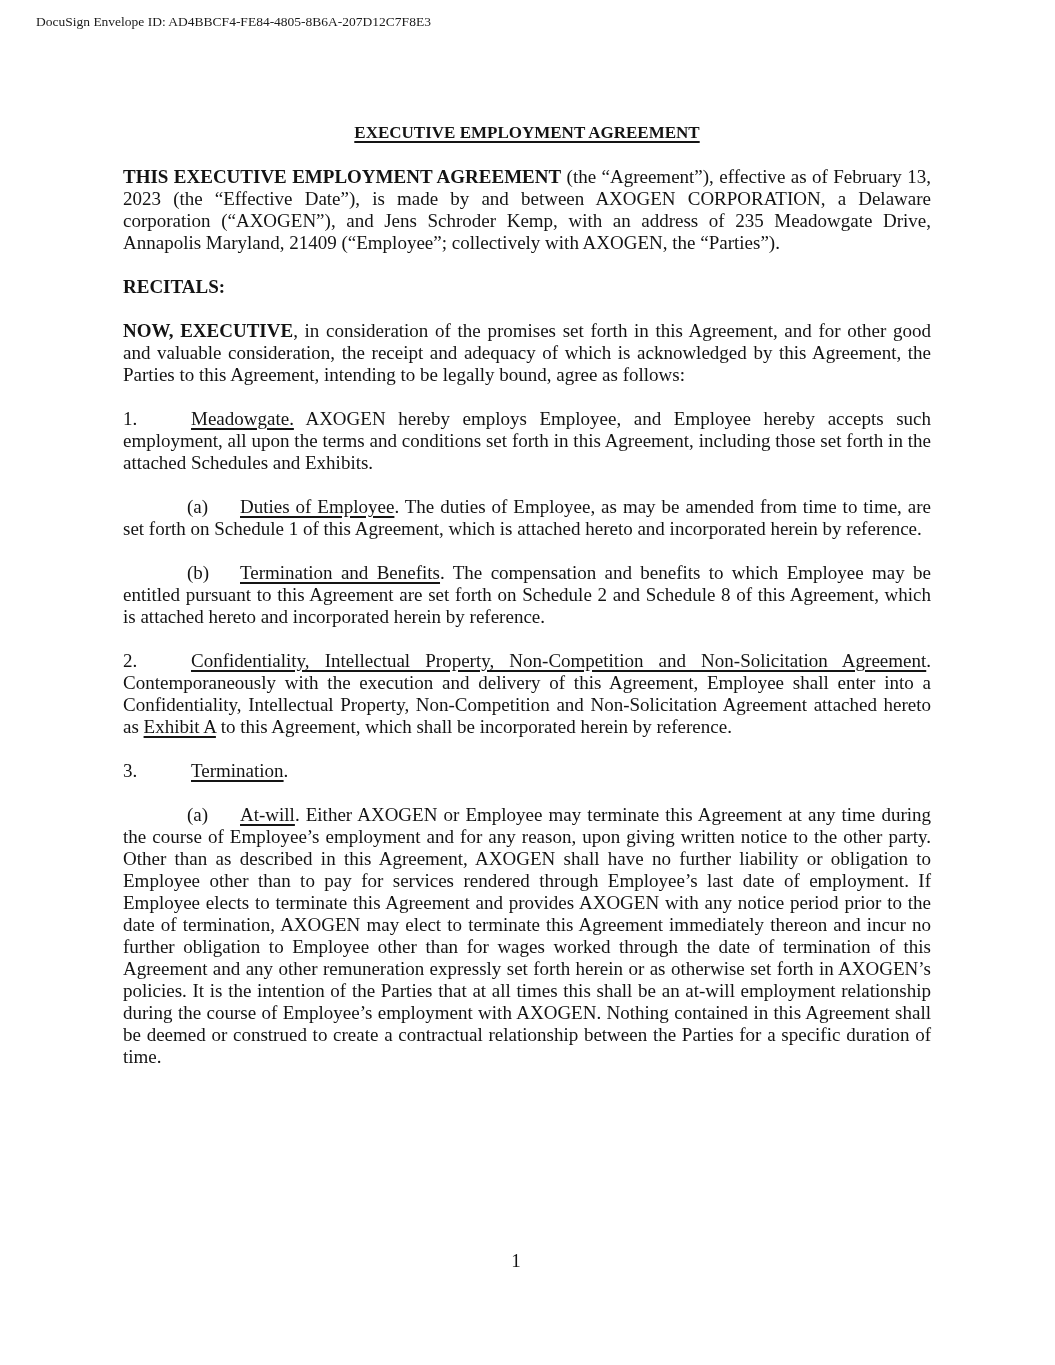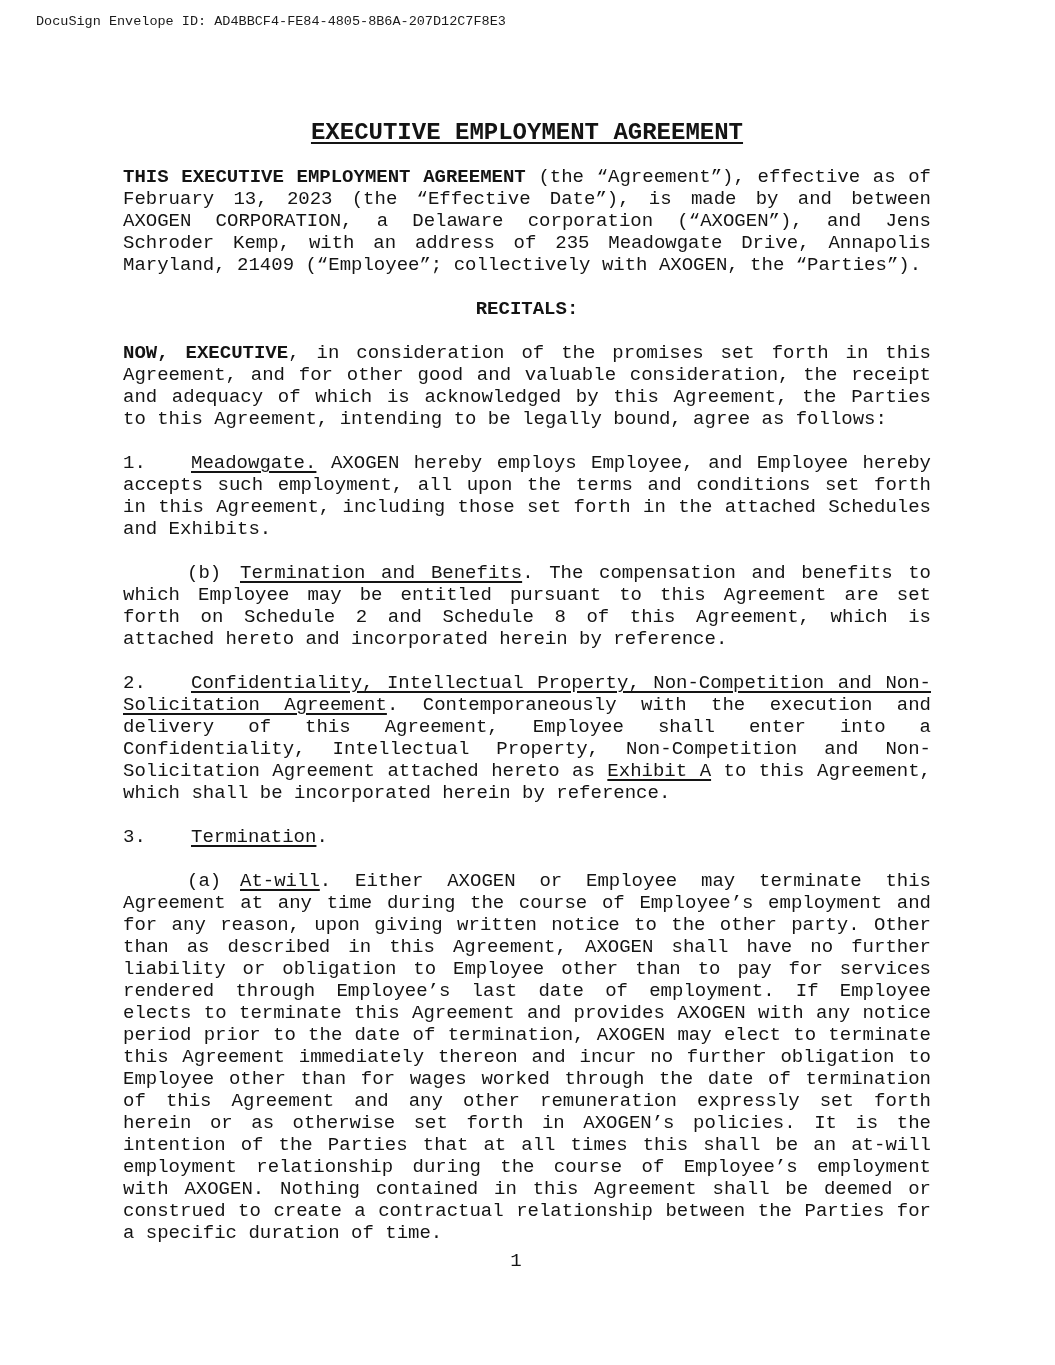--- a/index.html
+++ b/index.html
@@ -2,21 +2,21 @@
 <html><head>
 <meta charset="utf-8">
 <style>
   html, body { margin: 0; padding: 0; background: #ffffff; }
   .page {
     position: relative;
     width: 1032px;
     height: 1365px;
     background: #ffffff;
     color: #141414;
-    font-family: Liberation Mono, monospace;
+    font-family: Liberation Serif, serif;
     overflow: hidden;
   }
   .docusign-header {
     position: absolute;
     top: 13px;
     left: 36px;
     font-size: 13.5px;
     line-height: 17px;
     color: #1a1a1a;
     white-space: nowrap;
@@ -26,27 +26,27 @@
     top: 0;
     left: 123px;
     width: 808px;
     font-size: 19px;
     line-height: 22px;
     text-align: justify;
   }
   .doc-title {
     margin: 122px 0 22px 0;
     text-align: center;
-    font-size: 24px;
+    font-size: 17px;
     font-weight: bold;
     line-height: 22px;
   }
   .center-heading {
     margin: 0 0 22px 0;
-    text-align: center;
+    text-align: left;
     font-size: 19px;
     font-weight: bold;
     line-height: 22px;
   }
   p.para { margin: 16px 0 22px 0; }
   p.para:last-child { margin-bottom: 0; }
   .u {
     text-decoration: underline;
     text-decoration-thickness: 1.5px;
     text-underline-offset: 3px;
@@ -86,20 +86,21 @@
 
     <p class="para"><span class="b">THIS EXECUTIVE EMPLOYMENT AGREEMENT</span><span> (the “Agreement”), effective as of February 13, 2023 (the “Effective Date”), is made by and between AXOGEN CORPORATION, a Delaware corporation (“AXOGEN”), and Jens Schroder Kemp, with an address of 235 Meadowgate Drive, Annapolis Maryland, 21409 (“Employee”; collectively with AXOGEN, the “Parties”).</span></p>
 
     <div class="center-heading">RECITALS:</div>
 
 
     <p class="para"><span class="b">NOW, EXECUTIVE</span><span>, in consideration of the promises set forth in this Agreement, and for other good and valuable consideration, the receipt and adequacy of which is acknowledged by this Agreement, the Parties to this Agreement, intending to be legally bound, agree as follows:</span></p>
 
     <p class="para"><span class="sec-num">1.</span><span class="u">Meadowgate.</span><span> AXOGEN hereby employs Employee, and Employee hereby accepts such employment, all upon the terms and conditions set forth in this Agreement, including those set forth in the attached Schedules and Exhibits.</span></p>
 
+    <p class="para sub"><span class="sub-num">(a)</span><span class="u">Duties of Employee</span><span>. The duties of Employee, as may be amended from time to time, are set forth on Schedule 1 of this Agreement, which is attached hereto and incorporated herein by reference.</span></p>
 
     <p class="para sub"><span class="sub-num">(b)</span><span class="u">Termination and Benefits</span><span>. The compensation and benefits to which Employee may be entitled pursuant to this Agreement are set forth on Schedule 2 and Schedule 8 of this Agreement, which is attached hereto and incorporated herein by reference.</span></p>
 
     <p class="para"><span class="sec-num">2.</span><span class="u">Confidentiality, Intellectual Property, Non-Competition and Non-Solicitation Agreement</span><span>. Contemporaneously with the execution and delivery of this Agreement, Employee shall enter into a Confidentiality, Intellectual Property, Non-Competition and Non-Solicitation Agreement attached hereto as </span><span class="u">Exhibit A</span><span> to this Agreement, which shall be incorporated herein by reference.</span></p>
 
     <p class="para"><span class="sec-num">3.</span><span class="u">Termination</span><span>.</span></p>
 
     <p class="para sub"><span class="sub-num">(a)</span><span class="u">At-will</span><span>. Either AXOGEN or Employee may terminate this Agreement at any time during the course of Employee’s employment and for any reason, upon giving written notice to the other party. Other than as described in this Agreement, AXOGEN shall have no further liability or obligation to Employee other than to pay for services rendered through Employee’s last date of employment. If Employee elects to terminate this Agreement and provides AXOGEN with any notice period prior to the date of termination, AXOGEN may elect to terminate this Agreement immediately thereon and incur no further obligation to Employee other than for wages worked through the date of termination of this Agreement and any other remuneration expressly set forth herein or as otherwise set forth in AXOGEN’s policies. It is the intention of the Parties that at all times this shall be an at-will employment relationship during the course of Employee’s employment with AXOGEN. Nothing contained in this Agreement shall be deemed or construed to create a contractual relationship between the Parties for a specific duration of time.</span></p>
 
   </div>

